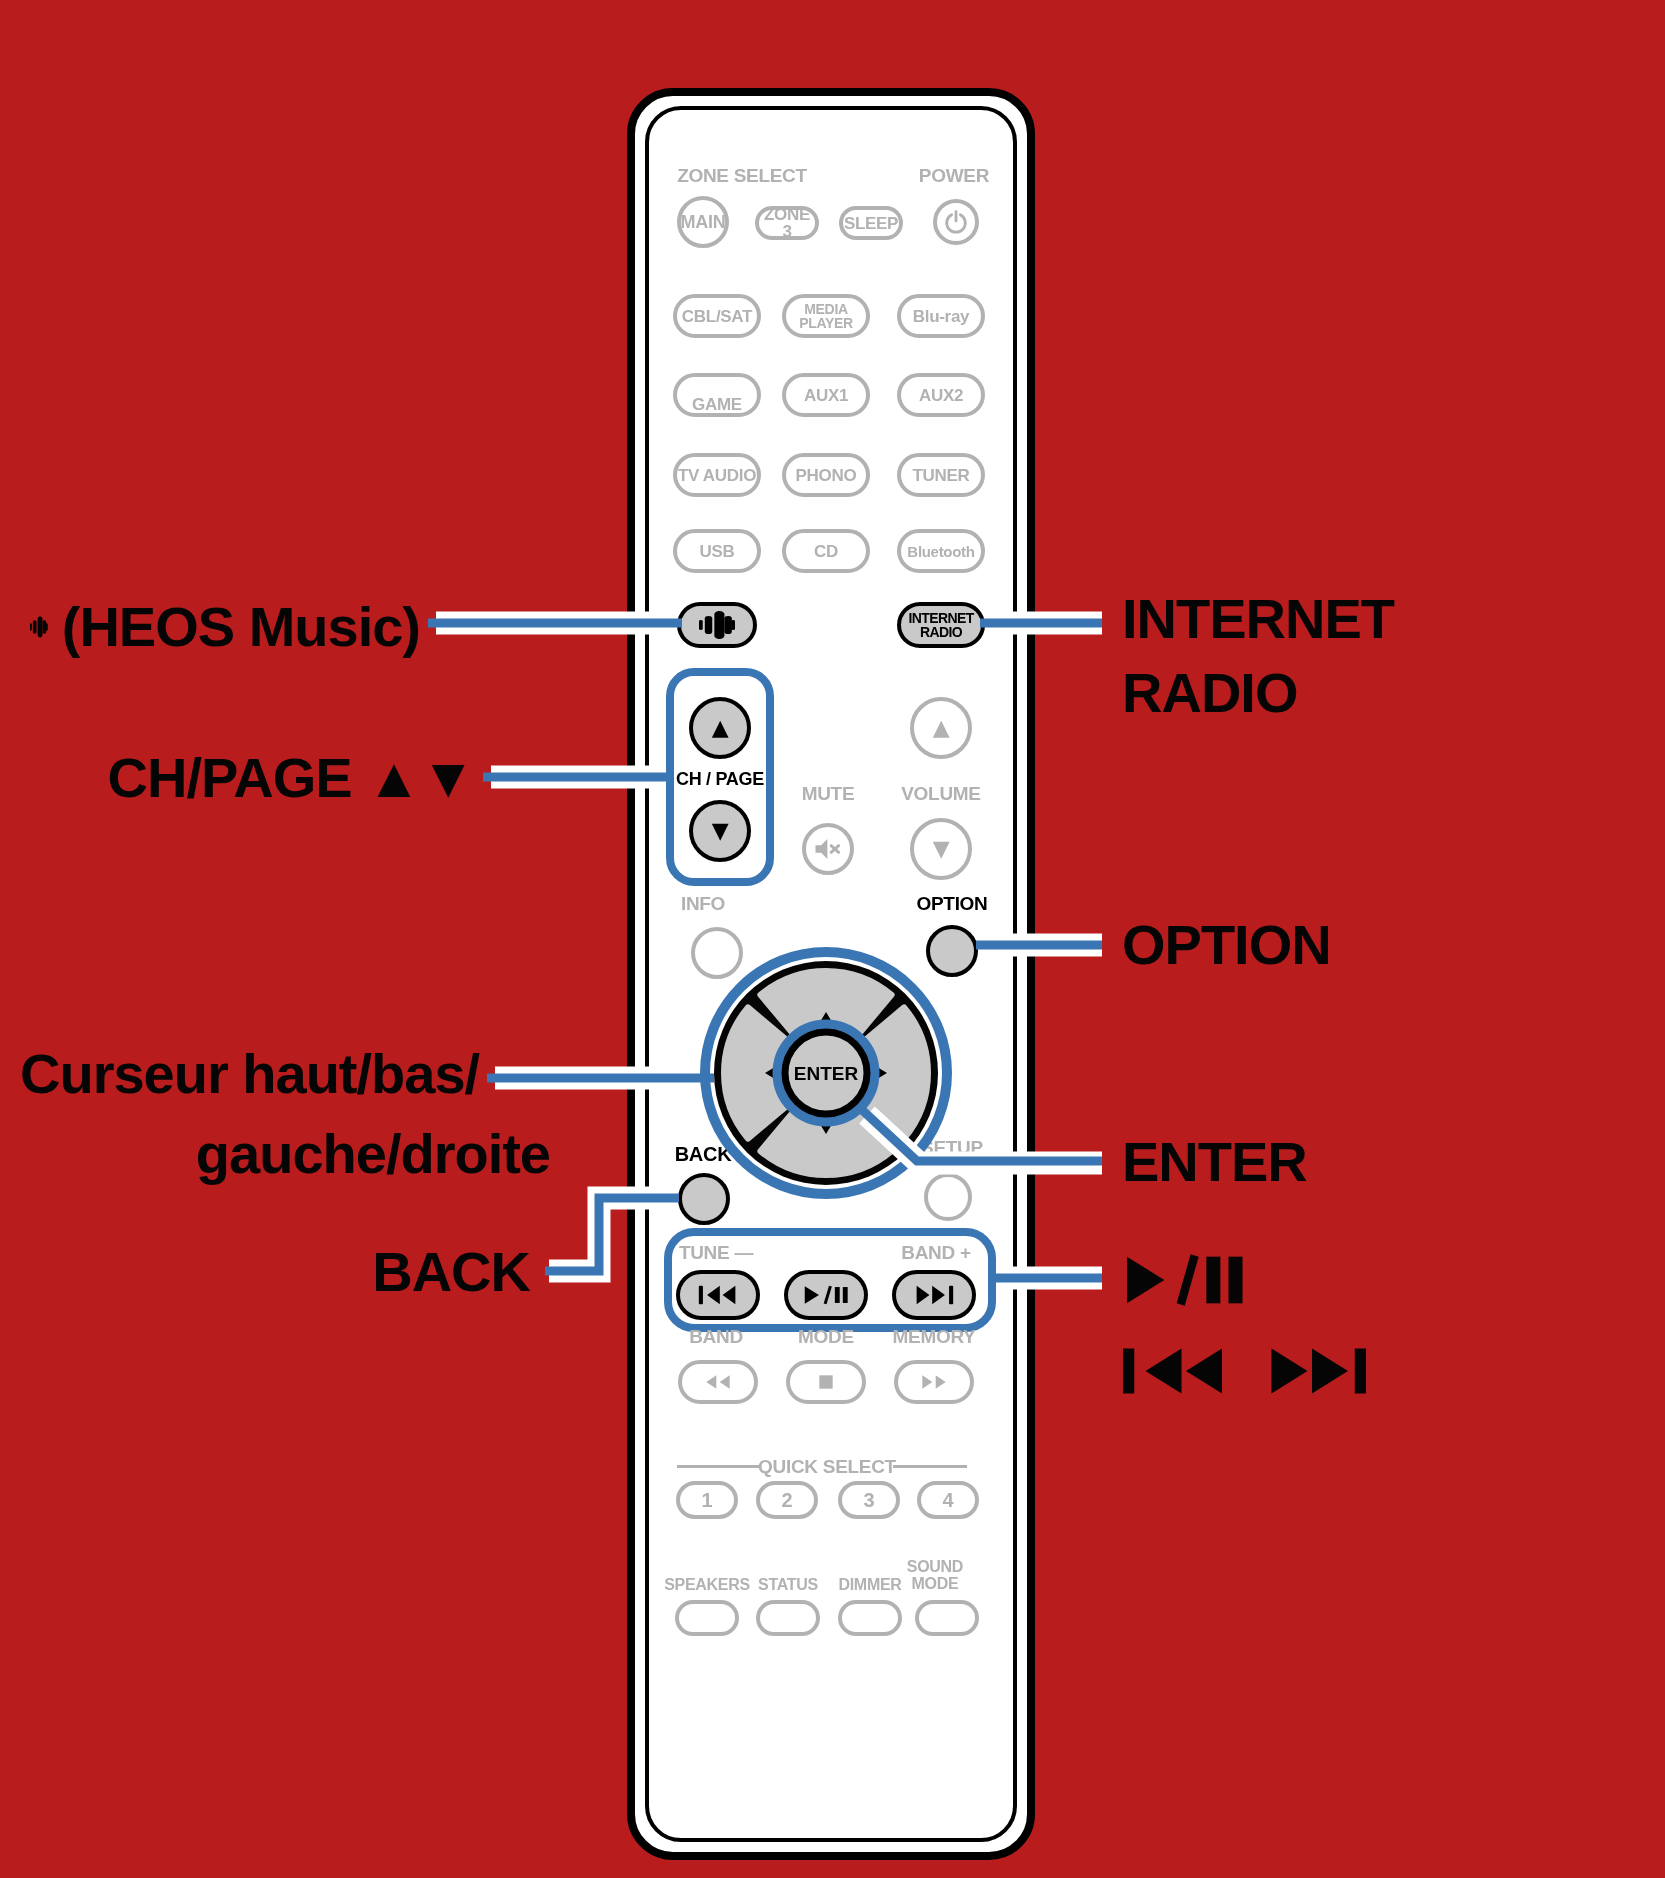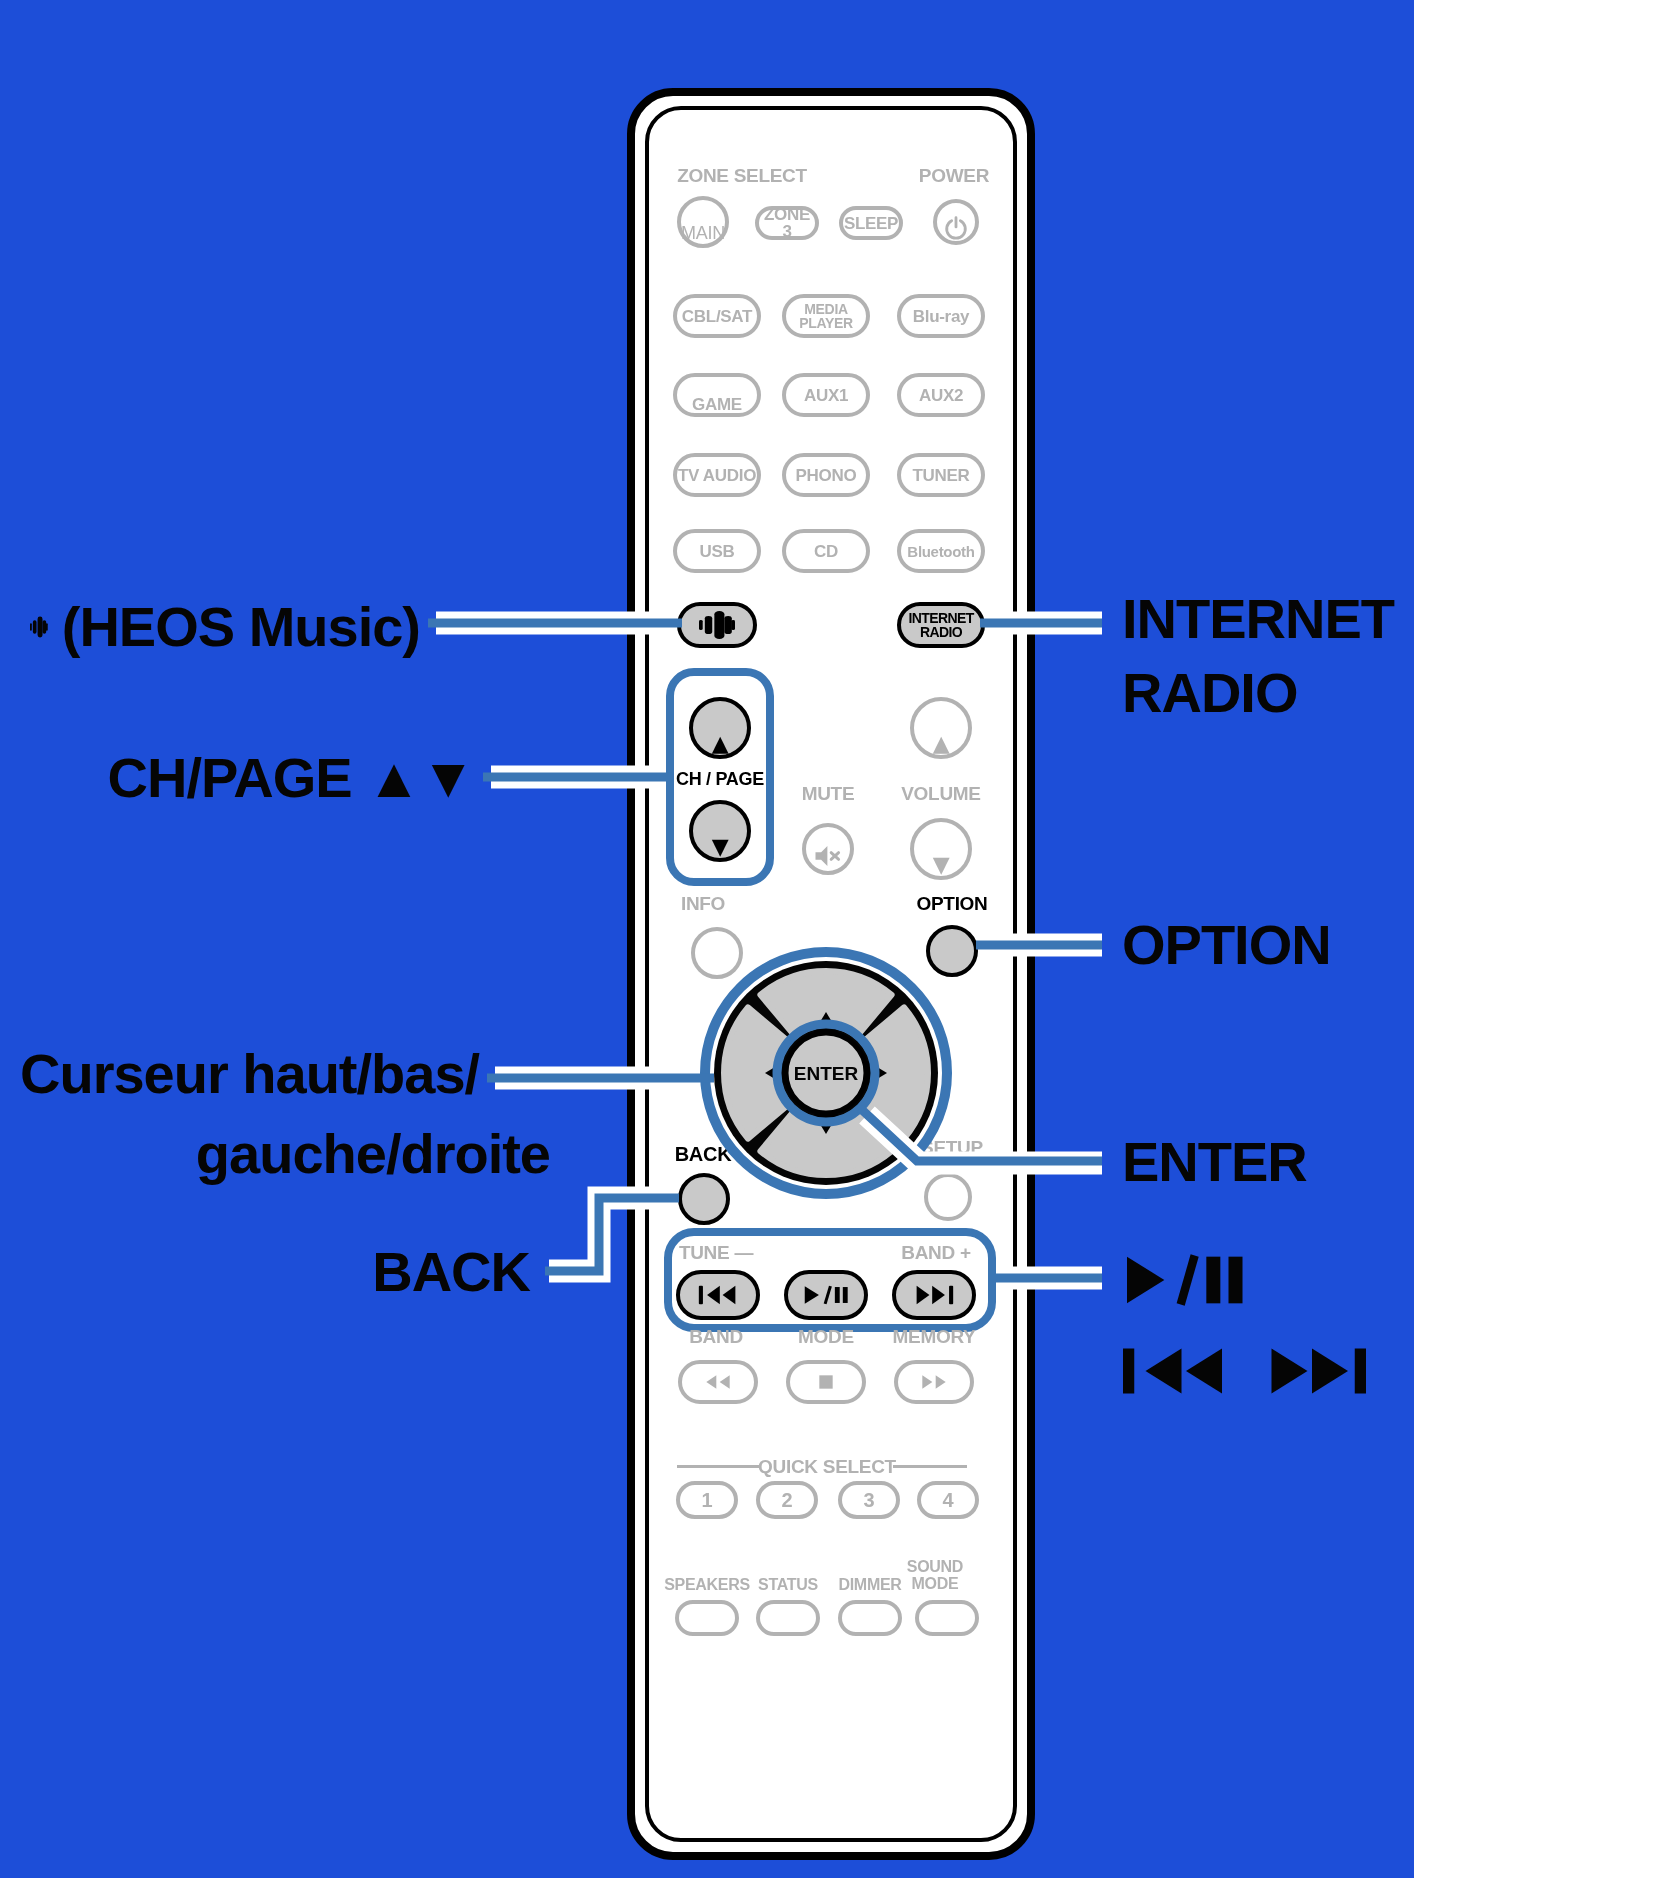--- a/index.html
+++ b/index.html
@@ -1,31 +1,31 @@
 <!DOCTYPE html>
 <html><head>
 <meta charset="utf-8">
 <style>
   html,body{margin:0;padding:0;background:#fff;}
-  #stage{position:relative;width:1414px;height:1878px;background:#1d4ed8;overflow:hidden;
+  #stage{position:relative;width:1665px;height:1878px;background:#b91c1c;overflow:hidden;
          font-family:"Liberation Sans","DejaVu Sans",sans-serif;}
   .abs{position:absolute;box-sizing:border-box;}
   
   .remote-outer{border:8px solid #000;border-radius:46px;background:#fff;}
   .remote-inner{border:4px solid #000;border-radius:36px;background:#fff;}
   
   .rlbl{color:#b2b2b2;font-weight:bold;font-size:19px;letter-spacing:-0.3px;
         text-align:center;display:flex;align-items:center;justify-content:center;line-height:1.05;}
   .rlbl.on{color:#000;}
   
   .pill{border:4px solid #b2b2b2;border-radius:999px;color:#b2b2b2;background:#fff;
         display:flex;align-items:center;justify-content:center;font-weight:bold;
         font-size:17px;letter-spacing:-0.3px;text-align:center;line-height:1.0;}
   .circ{border:4px solid #b2b2b2;border-radius:50%;color:#b2b2b2;background:#fff;
-        display:flex;align-items:flex-end;justify-content:center;font-weight:normal;
+        display:flex;align-items:center;justify-content:center;font-weight:bold;
         font-size:17px;letter-spacing:-0.3px;}
   .on.pill,.on.circ{background:#c9c9c9;border-color:#000;color:#000;}
   .hl{border:8px solid #3b76b4;border-radius:28px;background:transparent;}
   .tri{font-family:"DejaVu Sans",sans-serif;font-size:22px;line-height:1;}
   .tri.black{color:#000;} .tri.gray{color:#b2b2b2;}
   
   .callout{font-weight:bold;color:#050505;font-size:56px;letter-spacing:-1px;
            line-height:1.06;white-space:nowrap;}
   svg{display:block;}
 </style>

